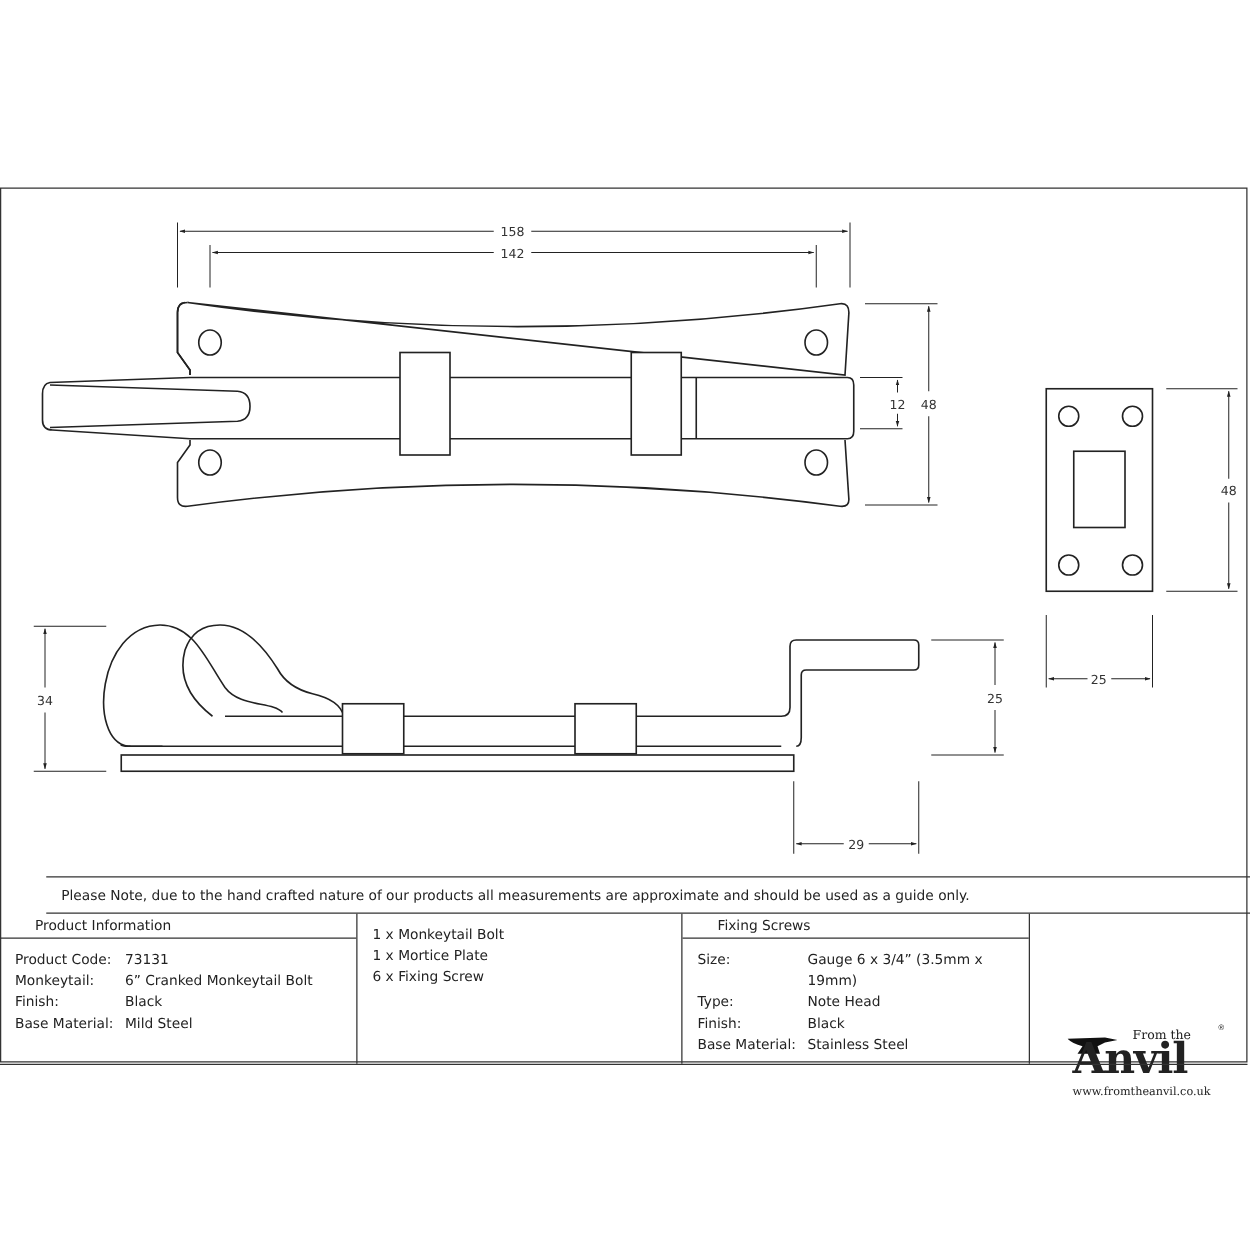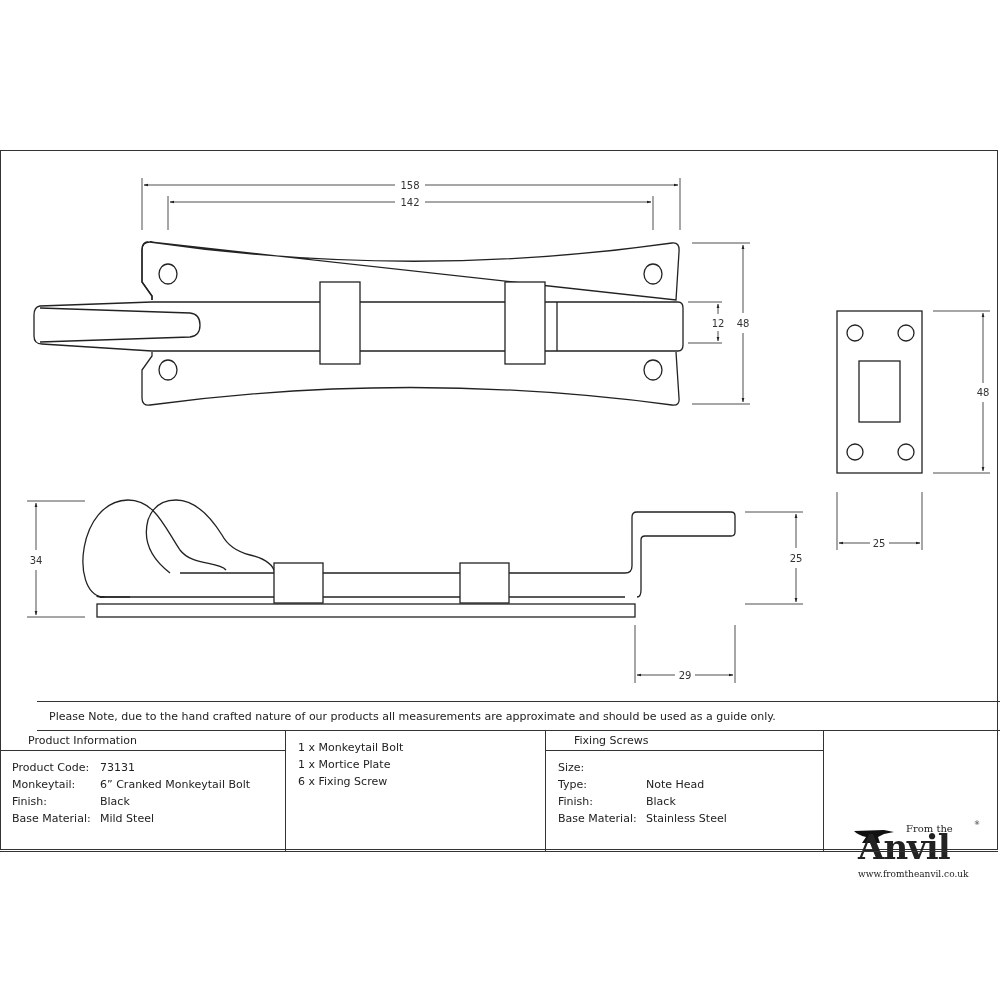--- a/index.html
+++ b/index.html
@@ -190,20 +190,21 @@
       <div>1 x Mortice Plate</div>
       <div>6 x Fixing Screw</div>
     </div>
   </div>
 
   <div class="col" id="col3">
     <div class="col-head">Fixing Screws</div>
     <div class="col-body">
       <div class="kv">
         <span class="k">Size:</span>
+        <span>Gauge 6 x 3/4” (3.5mm x 19mm)</span>
       </div>
       <div class="kv">
         <span class="k">Type:</span>
         <span>Note Head</span>
       </div>
       <div class="kv">
         <span class="k">Finish:</span>
         <span>Black</span>
       </div>
       <div class="kv">

